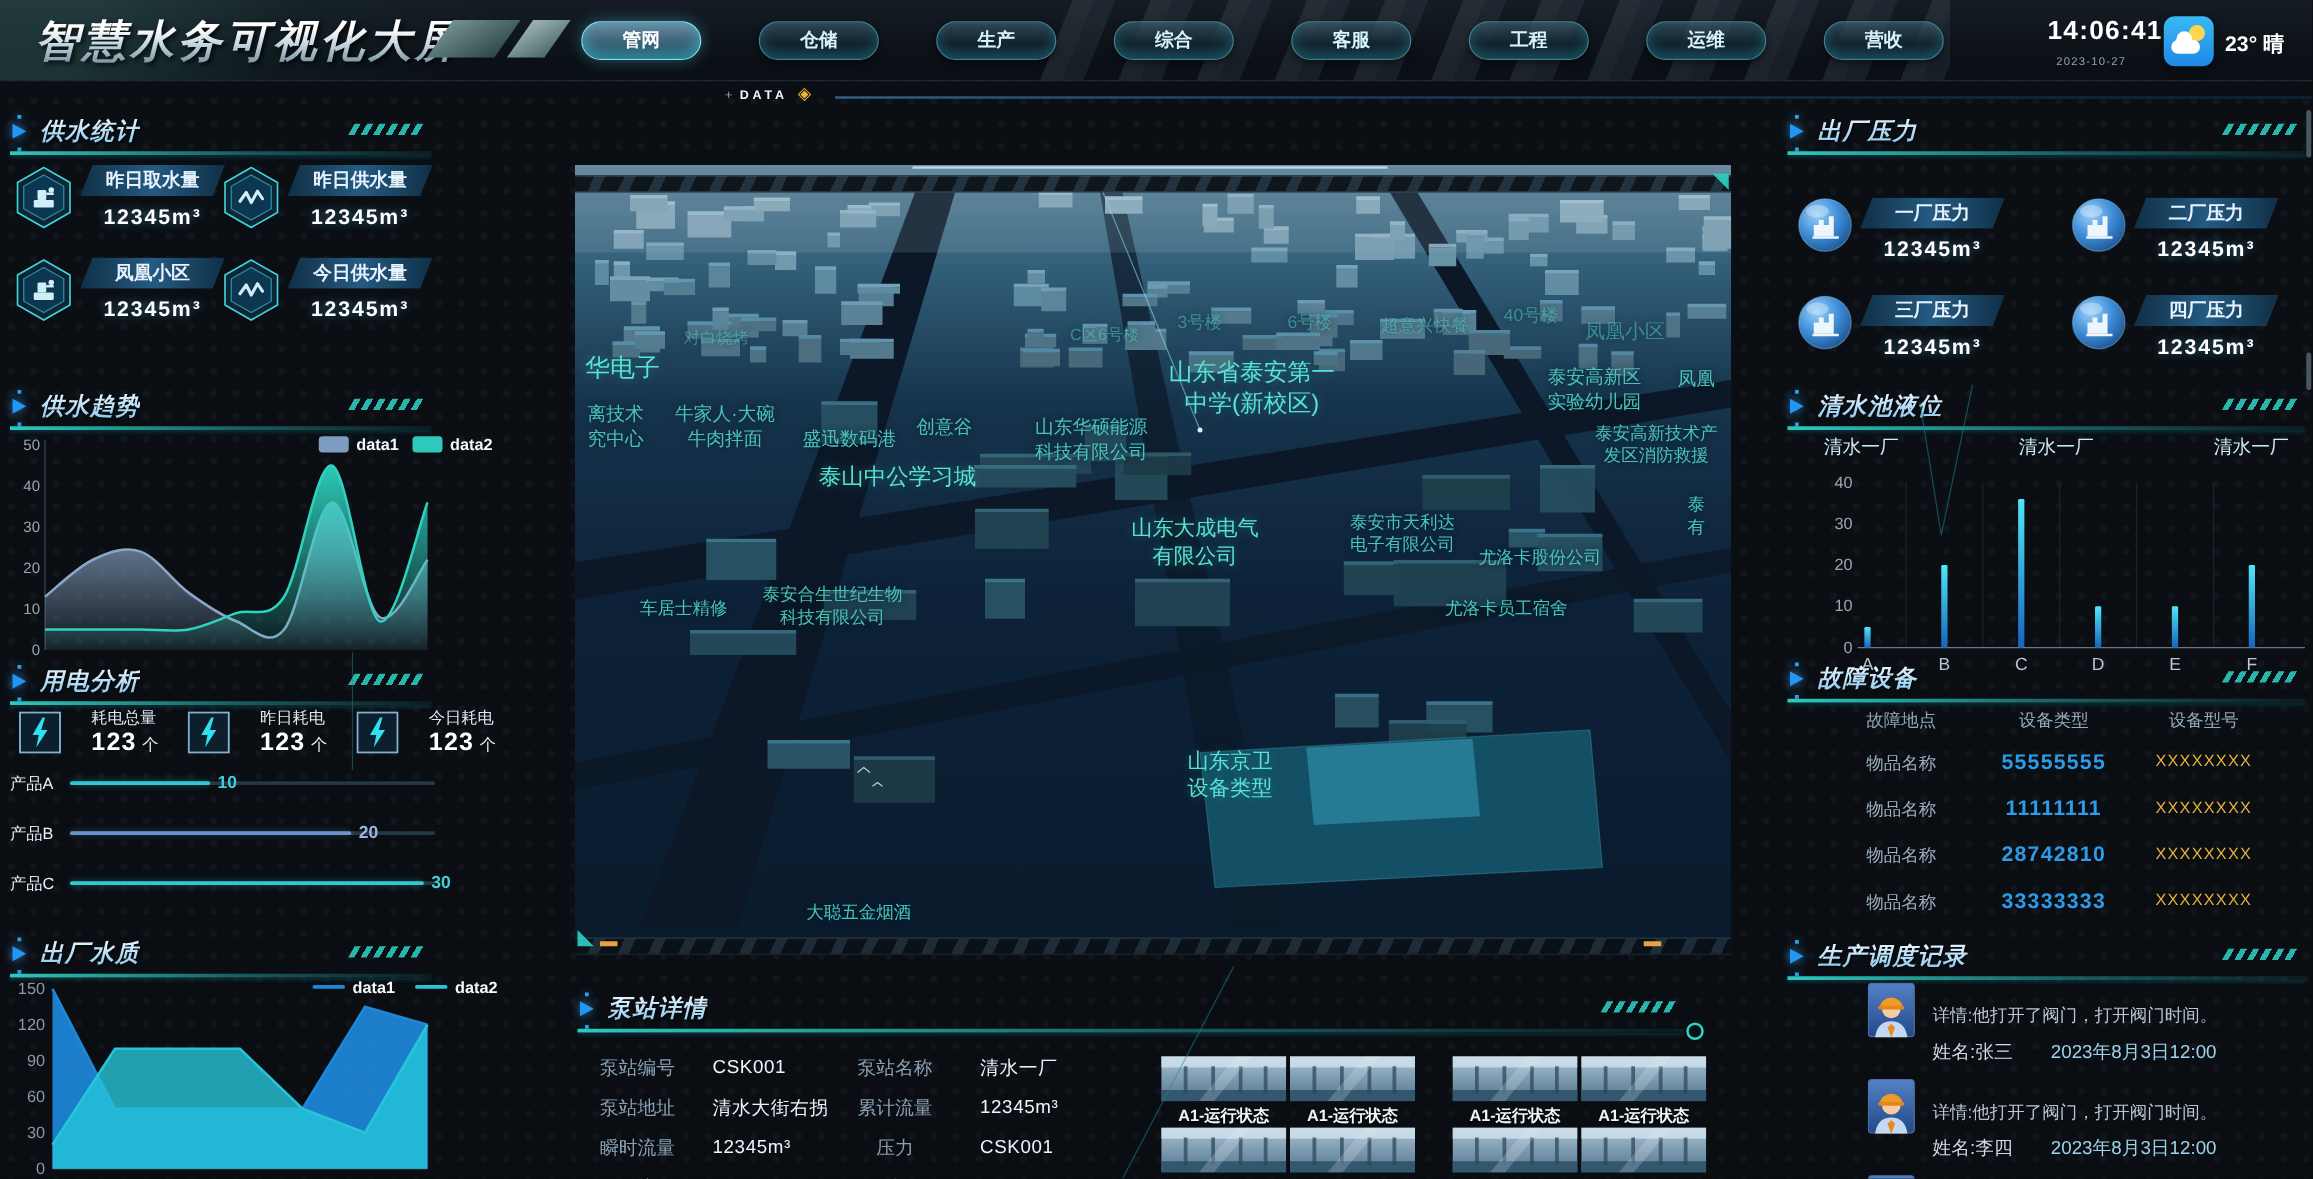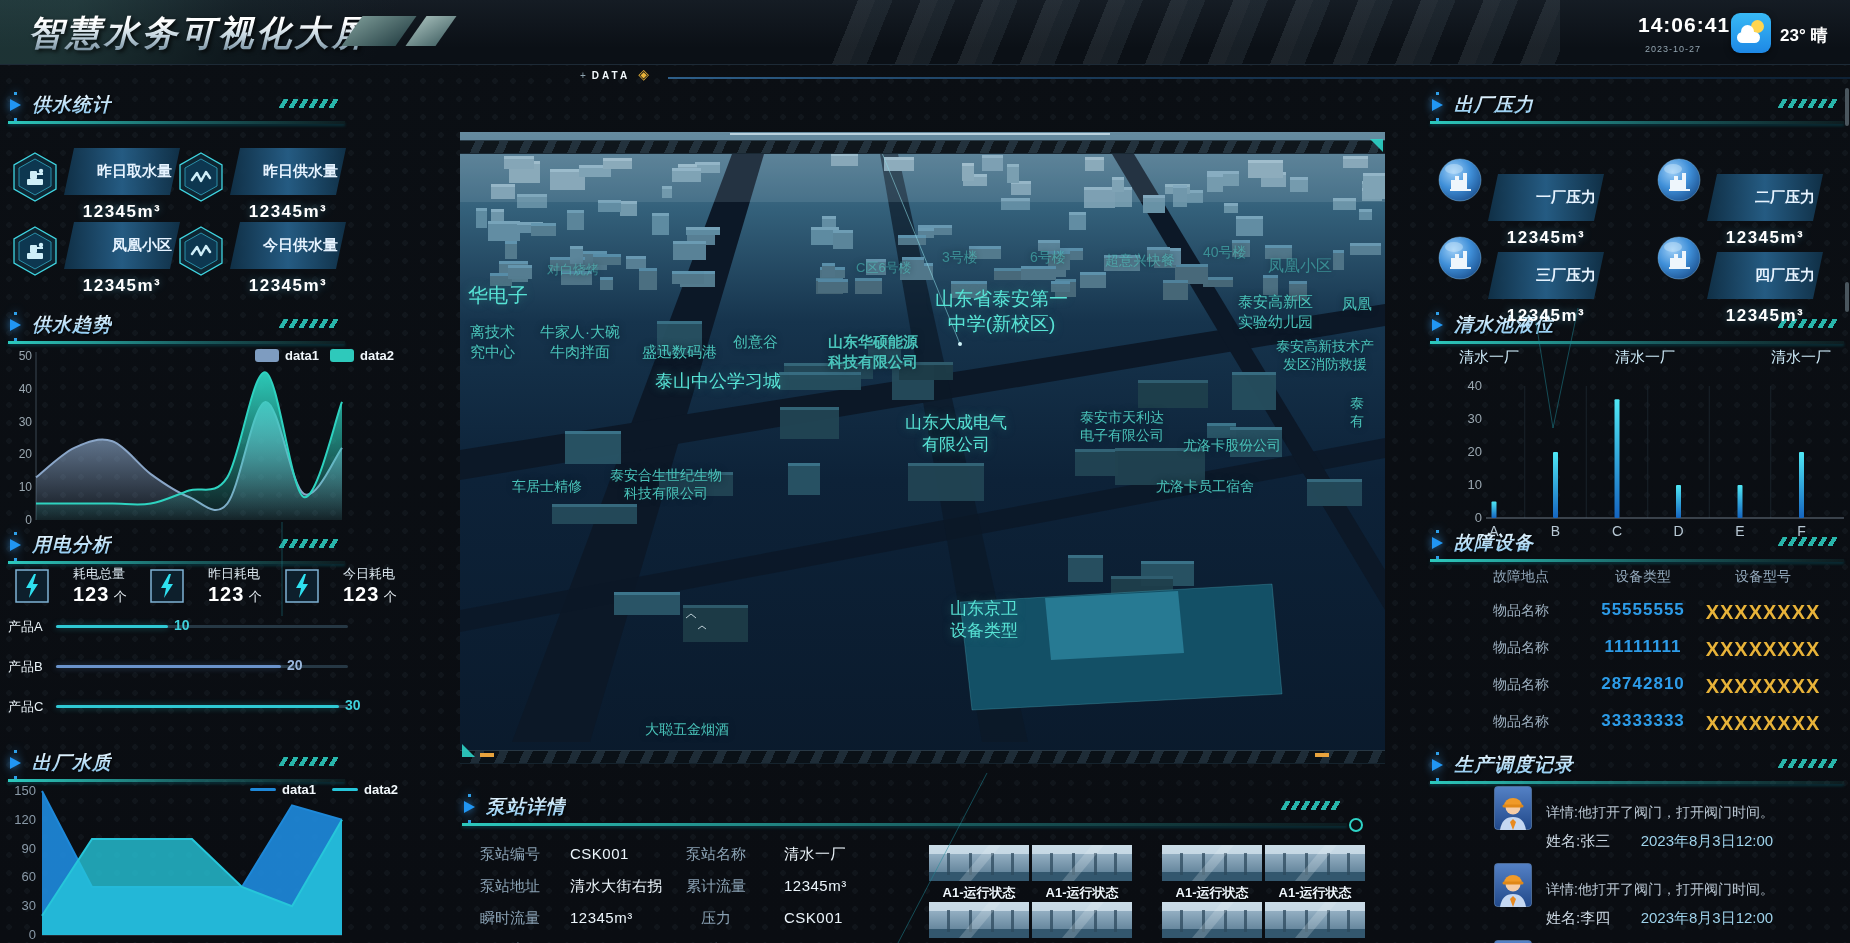--- a/index.html
+++ b/index.html
@@ -53,23 +53,23 @@
     filter:drop-shadow(1px 1px 1px rgba(0,0,0,.8));white-space:nowrap;}
   .st-dashes{position:absolute;right:6px;top:7px;width:58px;height:9px;opacity:.85;transform:skewX(-30deg);
     background:repeating-linear-gradient(90deg,#2ed3c6 0 5px,transparent 5px 10px);}
   .st-line{position:absolute;left:0;bottom:0;height:3px;width:100%;
     background:linear-gradient(90deg,rgba(46,211,198,.95),rgba(40,170,170,.5) 55%,rgba(46,211,198,.07));
     box-shadow:0 2px 3px rgba(10,60,70,.8);}
   .st-ring{position:absolute;bottom:-6px;width:10px;height:10px;border:2px solid #2ed3c6;border-radius:50%;background:#0a1014;}
   
   .supply-card{position:absolute;width:164px;display:flex;align-items:center;}
   .hex-icon{flex:0 0 46px;margin-right:6px;}
-  .sc-label{display:block;min-width:100px;padding:14px 8px;font-size:15px;font-weight:bold;color:#e6f3ff;text-align:right;
+  .sc-label{display:block;min-width:100px;padding:3px 8px;font-size:15px;font-weight:bold;color:#e6f3ff;text-align:center;
     background:linear-gradient(90deg,rgba(16,50,74,.92),rgba(38,95,136,.95) 50%,rgba(16,50,74,.92));
-    clip-path:polygon(10px 0,100% 0,calc(100% - 10px) 100%,0 100%);margin-top:16px;}
+    clip-path:polygon(10px 0,100% 0,calc(100% - 10px) 100%,0 100%);}
   .sc-value{display:block;text-align:center;font-size:17px;font-weight:bold;color:#fff;letter-spacing:1.5px;margin-top:7px;
     text-shadow:0 0 8px rgba(100,200,230,.45);}
   
   .lg-item{position:absolute;display:flex;align-items:center;gap:6px;font-size:13px;font-weight:bold;color:#f2f8fc;cursor:pointer;}
   .lg-sw{width:24px;height:13px;border-radius:3px;display:inline-block;}
   .lg-line{width:26px;height:3px;border-radius:2px;display:inline-block;}
   
   .pw-stat{position:absolute;top:565px;display:flex;gap:24px;align-items:center;}
   .pw-label{font-size:13px;color:#dce8f0;}
   .pw-val{font-size:20px;font-weight:bold;color:#fff;letter-spacing:1px;}
@@ -99,21 +99,21 @@
   .vcap{font-size:13px;font-weight:bold;color:#eef6fc;text-align:center;margin-top:3px;text-shadow:0 1px 2px #000;}
   
   .pr-card{position:absolute;width:212px;display:flex;align-items:flex-start;}
   .pr-right{margin-left:6px;}
   
   .lv-tab{position:absolute;top:348px;width:92px;text-align:center;font-size:15px;color:#cdeaf8;cursor:pointer;}
   
   .ft-h{position:absolute;width:130px;text-align:center;font-size:14px;color:#93a9bc;}
   .ft-c1{position:absolute;width:120px;text-align:center;font-size:14px;color:#9db0c0;}
   .ft-c2{position:absolute;width:130px;text-align:center;font-size:17px;font-weight:bold;color:#2d9ce8;letter-spacing:1px;}
-  .ft-c3{position:absolute;width:130px;text-align:center;font-size:20px;font-weight:bold;color:#e8b339;letter-spacing:1px;}
+  .ft-c3{position:absolute;width:130px;text-align:center;font-size:13px;font-weight:normal;color:#e8b339;letter-spacing:1px;}
   
   #dispatch-list{position:absolute;left:1494px;top:786px;width:356px;height:157px;overflow:hidden;}
   .rec{display:flex;margin-bottom:12px;}
   .rec .avatar{flex:0 0 38px;margin-right:14px;}
   .rec-detail{display:block;font-size:14px;color:#b9c6d2;margin-top:18px;}
   .rec-nameline{display:block;margin-top:10px;}
   .rec-name{font-size:15px;color:#cdd9e4;}
   .rec-date{font-size:15px;color:#9ed2ea;margin-left:26px;}
   .edge-tick{position:absolute;left:1845px;width:4px;background:#4a565e;border-radius:2px;}
   svg{display:block;}
@@ -122,20 +122,30 @@
 </head>
 <body>
 
 <div id="stage">
   <header id="header">
     <div id="title-band"></div>
     <div id="app-title">智慧水务可视化大屏</div>
     <span class="slab" style="left:352px;top:16px;width:54px;height:30px;background:linear-gradient(135deg,#74928f,#2c474b);"></span>
     <span class="slab" style="left:416px;top:16px;width:30px;height:30px;background:linear-gradient(135deg,#9cb5b2,#4c6a6c);"></span>
     <div id="chevrons"></div>
+    <nav id="nav">
+        <button class="nav-btn active">管网</button>
+        <button class="nav-btn">仓储</button>
+        <button class="nav-btn">生产</button>
+        <button class="nav-btn">综合</button>
+        <button class="nav-btn">客服</button>
+        <button class="nav-btn">工程</button>
+        <button class="nav-btn">运维</button>
+        <button class="nav-btn">营收</button>
+      </nav>
     <div id="time">14:06:41</div>
     <div id="date">2023-10-27</div>
     <div id="weather-icon">
         <span class="sun"></span>
         <span class="cloud"></span>
       </div>
     <div id="weather-text">23° 晴</div>
   </header>
 
   <div id="data-line">
@@ -726,21 +736,21 @@
         <div class="map-label dim" style="left:570px;top:116px;font-size:14px;">
       <span>6号楼</span>
         </div>
         <div class="map-label dim" style="left:645px;top:119px;font-size:14px;">
       <span>超意兴快餐</span>
         </div>
         <div class="map-label bright" style="left:475px;top:155px;font-size:19px;">
       <span>山东省泰安第一</span>
           <span>中学(新校区)</span>
         </div>
-        <div class="map-label " style="left:368px;top:200px;font-size:15px;font-weight:bold;">
+        <div class="map-label " style="left:368px;top:200px;font-size:15px;">
       <span>山东华硕能源</span>
           <span>科技有限公司</span>
         </div>
         <div class="map-label dim" style="left:743px;top:111px;font-size:14px;">
       <span>40号楼</span>
         </div>
         <div class="map-label dim" style="left:808px;top:124px;font-size:16px;">
       <span>凤凰小区</span>
         </div>
         <div class="map-label " style="left:778px;top:160px;font-size:15px;">

